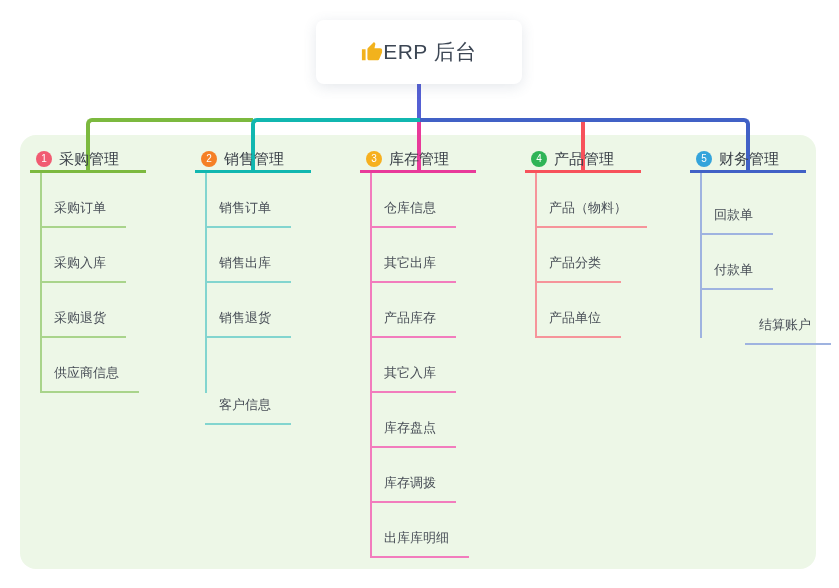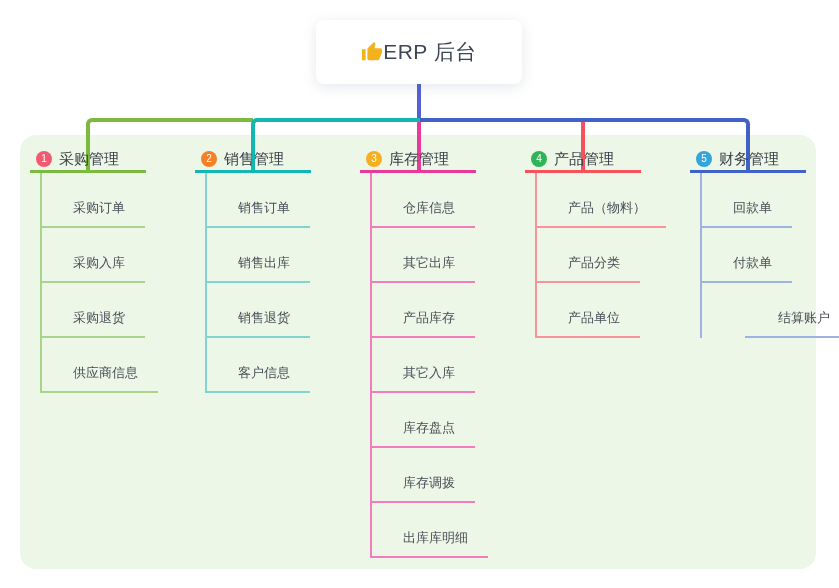--- a/index.html
+++ b/index.html
@@ -22,21 +22,21 @@
   
   .branch{position:absolute;z-index:3;}
   .branch-header{height:25px;width:116px;box-sizing:border-box;border-bottom:3px solid;
     display:flex;align-items:center;gap:7px;padding-left:6px;white-space:nowrap;}
   .badge{width:16px;height:16px;border-radius:50%;color:#fff;font-size:10px;line-height:16px;
     text-align:center;flex:0 0 auto;}
   .branch-label{font-size:15px;color:#3b4149;}
   .rail{position:absolute;left:10px;top:25px;width:2px;}
   .children{position:absolute;left:10px;top:25px;display:flex;flex-direction:column;align-items:flex-start;}
   .child{height:55px;box-sizing:border-box;border-bottom:2px solid;display:flex;align-items:flex-end;
-    padding:0 20px 9px 33px;white-space:nowrap;}
+    padding:0 20px 9px 14px;white-space:nowrap;}
   .child-label{font-size:13px;color:#484e57;}
 </style>
 </head>
 <body>
 
 <div class="stage">
 
   <div class="panel" id="panel" style="background: rgb(237, 247, 231);"></div>
 
   <div id="connectors">
@@ -88,21 +88,21 @@
     <div class="children">
           <div class="child" style="border-bottom-color: rgb(130, 213, 207);">
     <span class="child-label">销售订单</span>
   </div>
           <div class="child" style="border-bottom-color: rgb(130, 213, 207);">
     <span class="child-label">销售出库</span>
   </div>
           <div class="child" style="border-bottom-color: rgb(130, 213, 207);">
     <span class="child-label">销售退货</span>
   </div>
-          <div class="child" style="border-bottom-color: rgb(130, 213, 207);">
+          <div class="child" style="border-bottom-color: rgb(130, 213, 207); margin-top: 32px;">
     <span class="child-label">客户信息</span>
   </div>
         </div>
   </div>
       <div class="branch" style="left: 360px; top: 148px;">
     <div class="branch-header" style="border-bottom-color: rgb(232, 58, 154);">
       <span class="badge" style="background: rgb(246, 176, 31);">3</span>
       <span class="branch-label">库存管理</span>
     </div>
     <div class="rail" style="background: rgb(242, 124, 189); height: 385px;"></div>
@@ -148,21 +148,21 @@
   </div>
         </div>
   </div>
       <div class="branch" style="left: 690px; top: 148px;">
     <div class="branch-header" style="border-bottom-color: rgb(65, 97, 198);">
       <span class="badge" style="background: rgb(52, 164, 219);">5</span>
       <span class="branch-label">财务管理</span>
     </div>
     <div class="rail" style="background: rgb(159, 179, 224); height: 165px;"></div>
     <div class="children">
-          <div class="child" style="border-bottom-color: rgb(159, 179, 224);">
+          <div class="child" style="border-bottom-color: rgb(159, 179, 224); margin-top: 7px;">
     <span class="child-label">回款单</span>
   </div>
           <div class="child" style="border-bottom-color: rgb(159, 179, 224);">
     <span class="child-label">付款单</span>
   </div>
           <div class="child" style="border-bottom-color: rgb(159, 179, 224); margin-left: 45px;">
     <span class="child-label">结算账户</span>
   </div>
         </div>
   </div>

